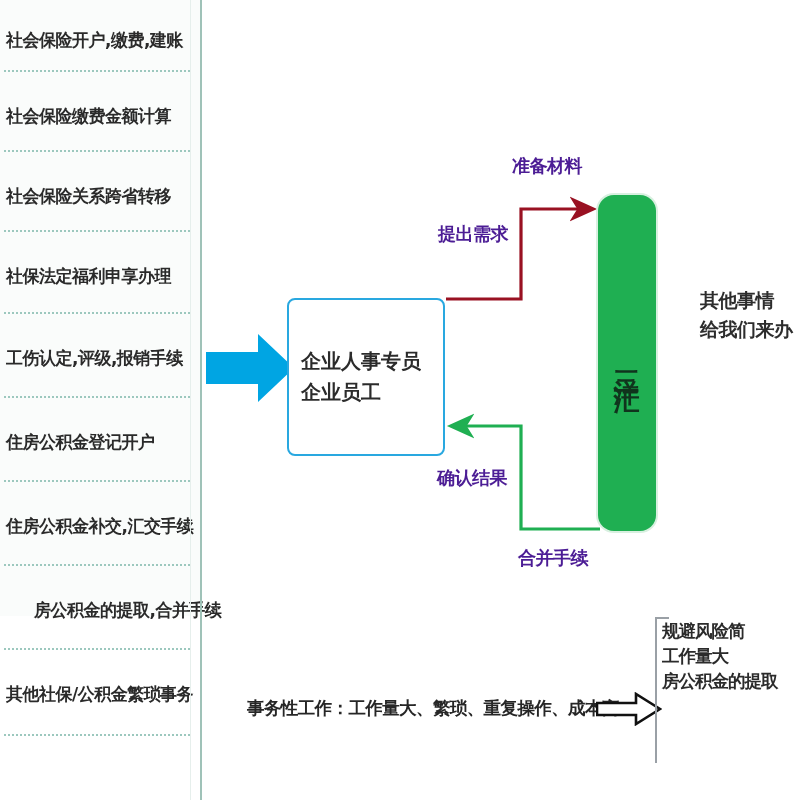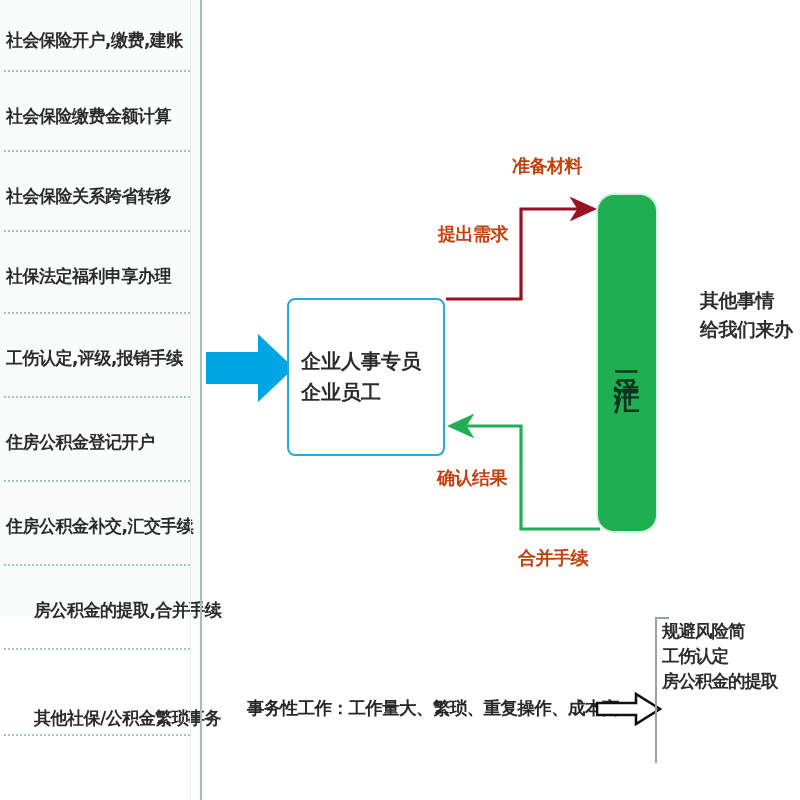--- a/index.html
+++ b/index.html
@@ -136,21 +136,21 @@
     width: 800px;
     height: 800px;
     pointer-events: none;
   }
 
   
   .flow-label {
     position: absolute;
     font-size: 18px;
     font-weight: 700;
-    color: #c2410c;
+    color: #4c1d95;
     white-space: nowrap;
     letter-spacing: -0.5px;
   }
   #label-request   { left: 438px; top: 222px; }
   #label-prepare   { left: 512px; top: 154px; }
   #label-receive   { left: 437px; top: 466px; }
   #label-confirm   { left: 518px; top: 546px; }
 
   
   #vendor-note {
@@ -266,21 +266,21 @@
     <div class="side-item" style="top:488px;">
       <span class="side-label">住房公积金补交,汇交手续</span>
     </div>
     <div class="side-sep" style="top:564px;"></div>
 
     <div class="side-item" style="top:572px;margin-left:28px;">
       <span class="side-label">房公积金的提取,合并手续</span>
     </div>
     <div class="side-sep" style="top:648px;"></div>
 
-    <div class="side-item" style="top:680px;margin-left:28px;">
+    <div class="side-item" style="top:656px;">
       <span class="side-label">其他社保/公积金繁琐事务</span>
     </div>
     <div class="side-sep" style="top:734px;"></div>
 
     <div id="sidebar-rule-inner"></div>
   </div>
   <div id="sidebar-rule-outer"></div>
 
   <svg id="blue-arrow" viewBox="0 0 88 72">
     <polygon points="0,20 52,20 52,2 88,36 52,70 52,52 0,52" fill="#00a5e3"></polygon>
@@ -324,18 +324,18 @@
 
   <svg id="pain-arrow" viewBox="0 0 66 34">
     <polygon points="1,11 40,11 40,2 64,17 40,32 40,23 1,23" fill="#ffffff" stroke="#111111" stroke-width="2.6" stroke-linejoin="miter"></polygon>
   </svg>
 
   <div id="benefit-block">
     <div id="benefit-bracket-v"></div>
     <div id="benefit-bracket-h"></div>
     <div id="benefit-lines">
       <div class="benefit-line">规避风险简</div>
-      <div class="benefit-line">工伤认定</div>
+      <div class="benefit-line">工作量大</div>
       <div class="benefit-line">房公积金的提取</div>
     </div>
   </div>
 
 </div>
 
 </body></html>

